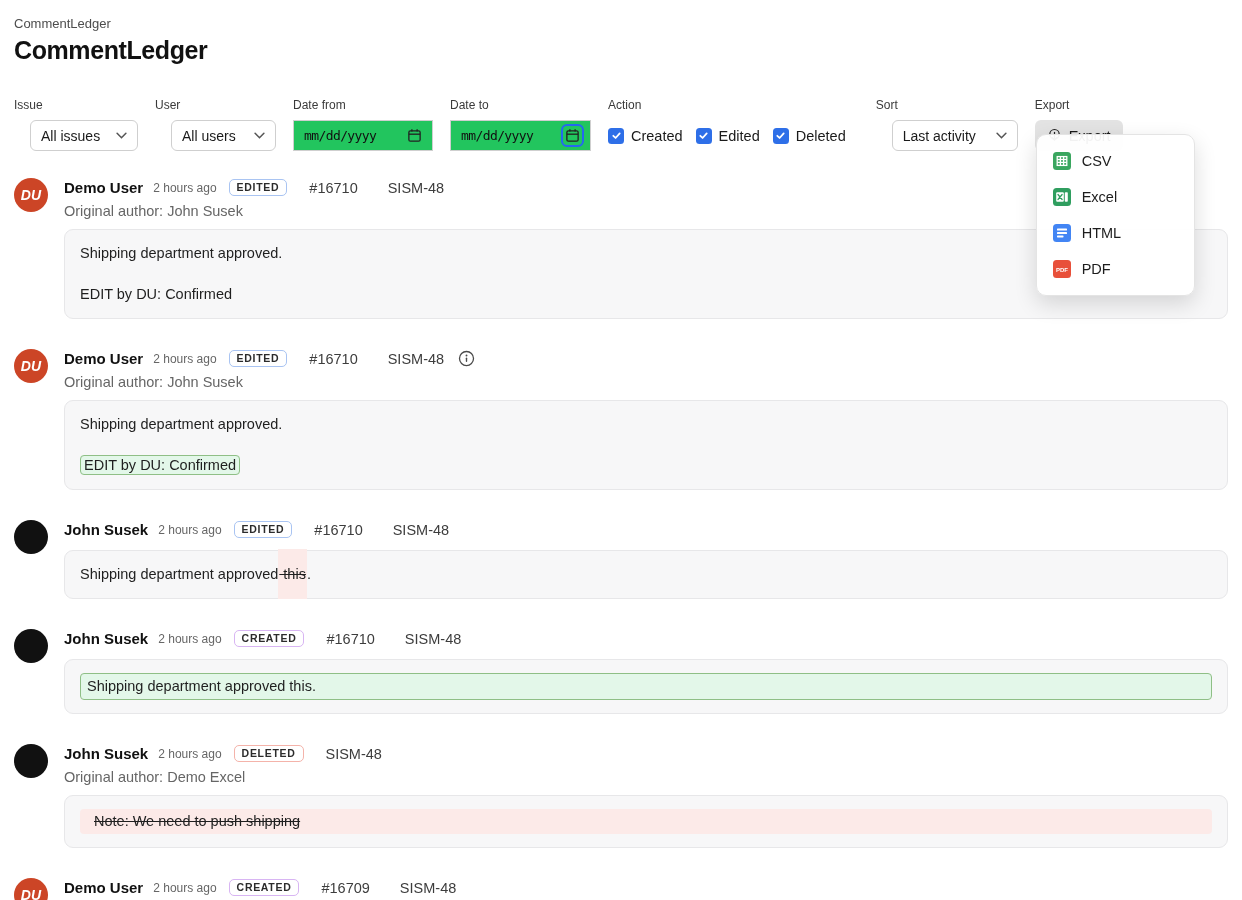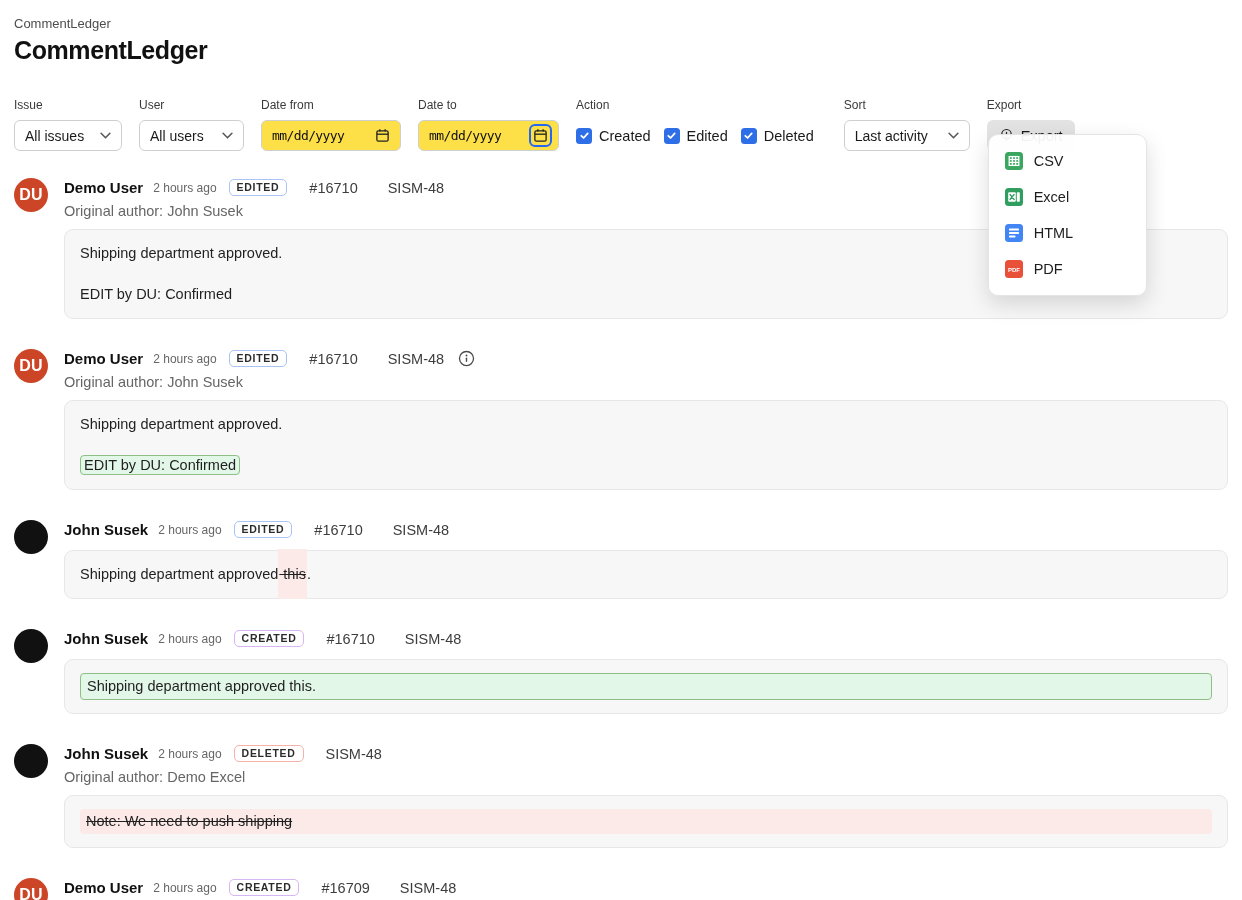--- a/index.html
+++ b/index.html
@@ -15,29 +15,29 @@
   .breadcrumb { font-size:13px; color:#4d4d4d; margin:4px 0 5px; }
   .title { font-size:25px; font-weight:700; margin:0 0 33px; letter-spacing:-0.4px; color:#111; }
 
   
   .filters { display:flex; align-items:flex-start; margin-bottom:26px; }
   .fgroup { margin-right:17px; }
   .flabel { display:block; font-size:12px; color:#3a3a3a; margin-bottom:8px; }
   .select {
     display:flex; align-items:center; justify-content:space-between;
     border:1px solid #cfcfcf; border-radius:6px; height:31px;
-    padding:7px 10px; font-size:14px; background:#fff; color:#1a1a1a; cursor:pointer;
+    padding:7px 10px; font-size:14px; background:#fff; color:#1a1a1a; cursor:pointer;margin-left:16px;
   }
   .sel-issue { width:108px; } .sel-user { width:105px; } .sel-sort { width:126px; }
   .chev { margin-left:8px; display:flex; }
   .dateinput {
     display:flex; align-items:center; justify-content:space-between;
-    border:1px solid #cfcfcf; border-radius:6px; height:31px; padding:0 8px 0 10px;
+    border:1px solid #cfcfcf; border-radius:0; height:31px; padding:0 8px 0 10px;
     font-family:"DejaVu Sans Mono", monospace; font-size:13px; letter-spacing:-0.6px;
-    color:#111; background:#fde047;
+    color:#111; background:#22c55e;
   }
   .di-from { width:140px; } .di-to { width:141px; }
   .cal-wrap { display:flex; padding:2px; border-radius:4px; }
   .cal-wrap.focused { outline:2px solid #2567f1; outline-offset:0; }
   .checkrow { display:flex; align-items:center; height:31px; }
   .checkitem { display:flex; align-items:center; margin-right:13px; cursor:pointer; }
   .checkbox {
     width:16px; height:16px; border-radius:3.5px; background:#2e6fe8;
     display:flex; align-items:center; justify-content:center; margin-right:7px; flex:0 0 16px;
   }
@@ -55,21 +55,21 @@
   }
   .menu-item { display:flex; align-items:center; gap:11px; padding:9px 16px; font-size:14.5px; color:#1d1d1d; cursor:pointer; }
   .fileicon { width:18px; height:18px; flex:0 0 18px; }
 
   
   .comment { display:flex; margin-bottom:29px; }
   .avatar-col { flex:0 0 50px; padding-top:1px; }
   .avatar {
     width:34px; height:34px; border-radius:50%;
     display:flex; align-items:center; justify-content:center;
-    color:#fff; font-weight:700; font-size:16px; letter-spacing:0.2px;
+    color:#fff; font-weight:700; font-size:14px; letter-spacing:0.2px;font-style:italic;
   }
   .c-content { flex:1; min-width:0; }
   .c-head { display:flex; align-items:center; height:21px; }
   .c-author { font-weight:700; font-size:15px; color:#111; margin-right:10px; white-space:nowrap; }
   .c-time { color:#666; font-size:12px; margin-right:12px; white-space:nowrap; }
   .badge {
     font-size:10.5px; font-weight:700; letter-spacing:0.7px; color:#2b2b2b;
     border:1px solid #ccc; background:#fff; border-radius:5px; padding:2.5px 7px; line-height:1;
   }
   .badge.edited  { border-color:#a9c4f2; }
@@ -81,21 +81,21 @@
   .c-orig { color:#666; font-size:14.5px; margin-top:5px; }
   .c-body {
     margin-top:10px; background:#f7f7f8; border:1px solid #e7e7e9; border-radius:9px;
     padding:13px 15px; font-size:14.5px; color:#1f1f1f; line-height:1.45;
   }
   .c-body p { margin:0; }
   .c-body p + p { margin-top:20px; }
   .ins-inline { background:#e3f7e9; border:1px solid #8fbf86; border-radius:4px; padding:1px 3px; }
   .ins-block  { display:block; background:#e3f7e9; border:1px solid #8fbf86; border-radius:4px; padding:2px 6px; }
   .del-inline { background:#fceae8; text-decoration:line-through; padding:17px 1px; }
-  .del-block  { display:block; background:#fceae8; border-radius:4px; padding:2px 6px; text-decoration:line-through; }
+  .del-block  { display:block; background:#fceae8; border-radius:4px; padding:2px 14px; text-decoration:line-through; }
 </style>
 </head>
 <body>
 
 <div class="page">
 
   <div class="breadcrumb">CommentLedger</div>
   <h1 class="title">CommentLedger</h1>
 
   <div class="filters">

